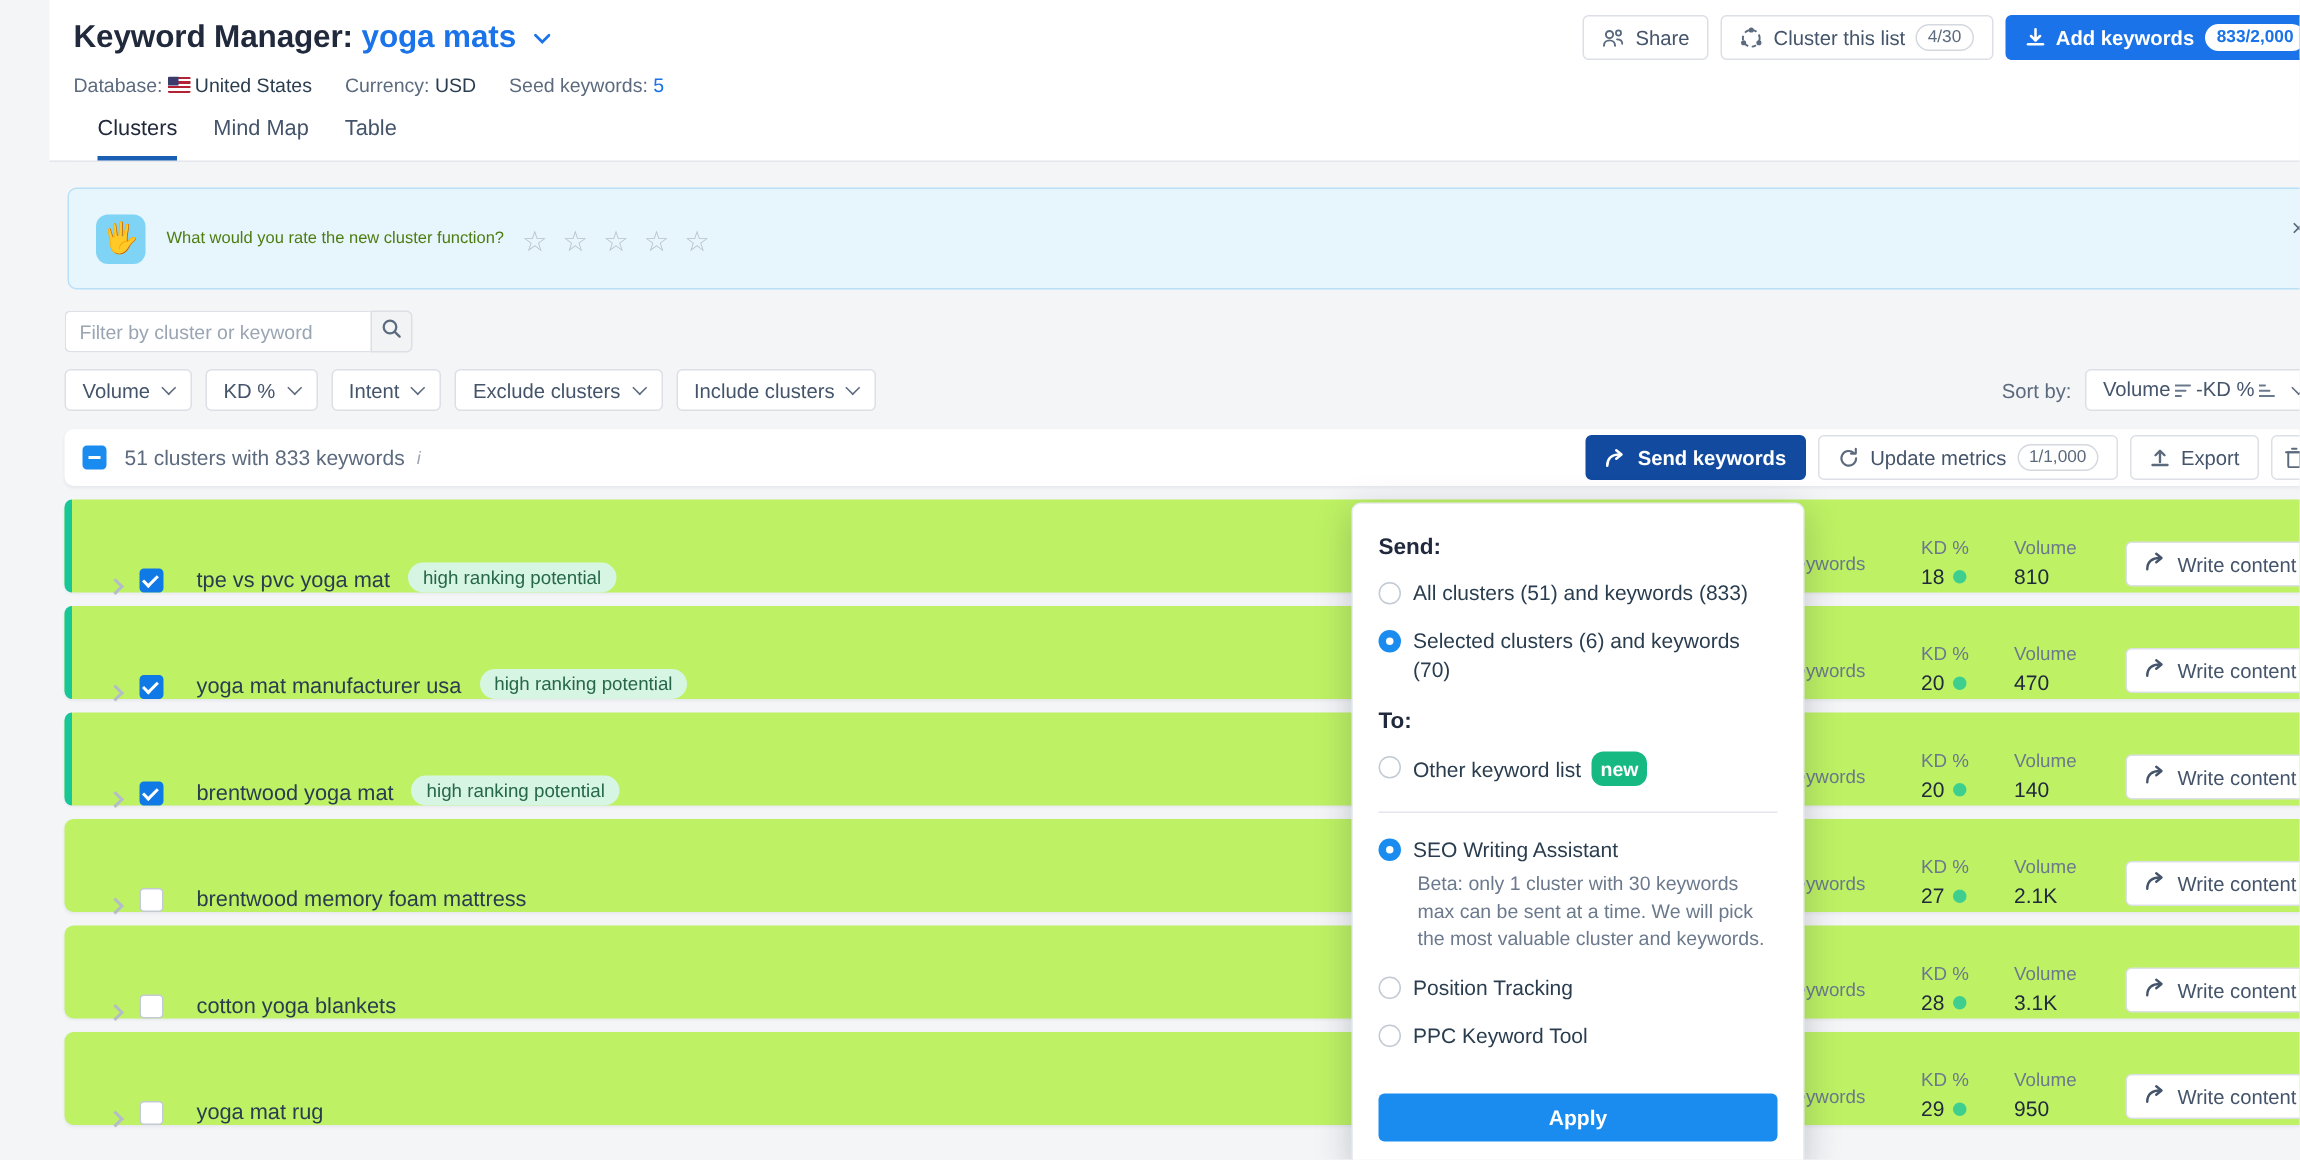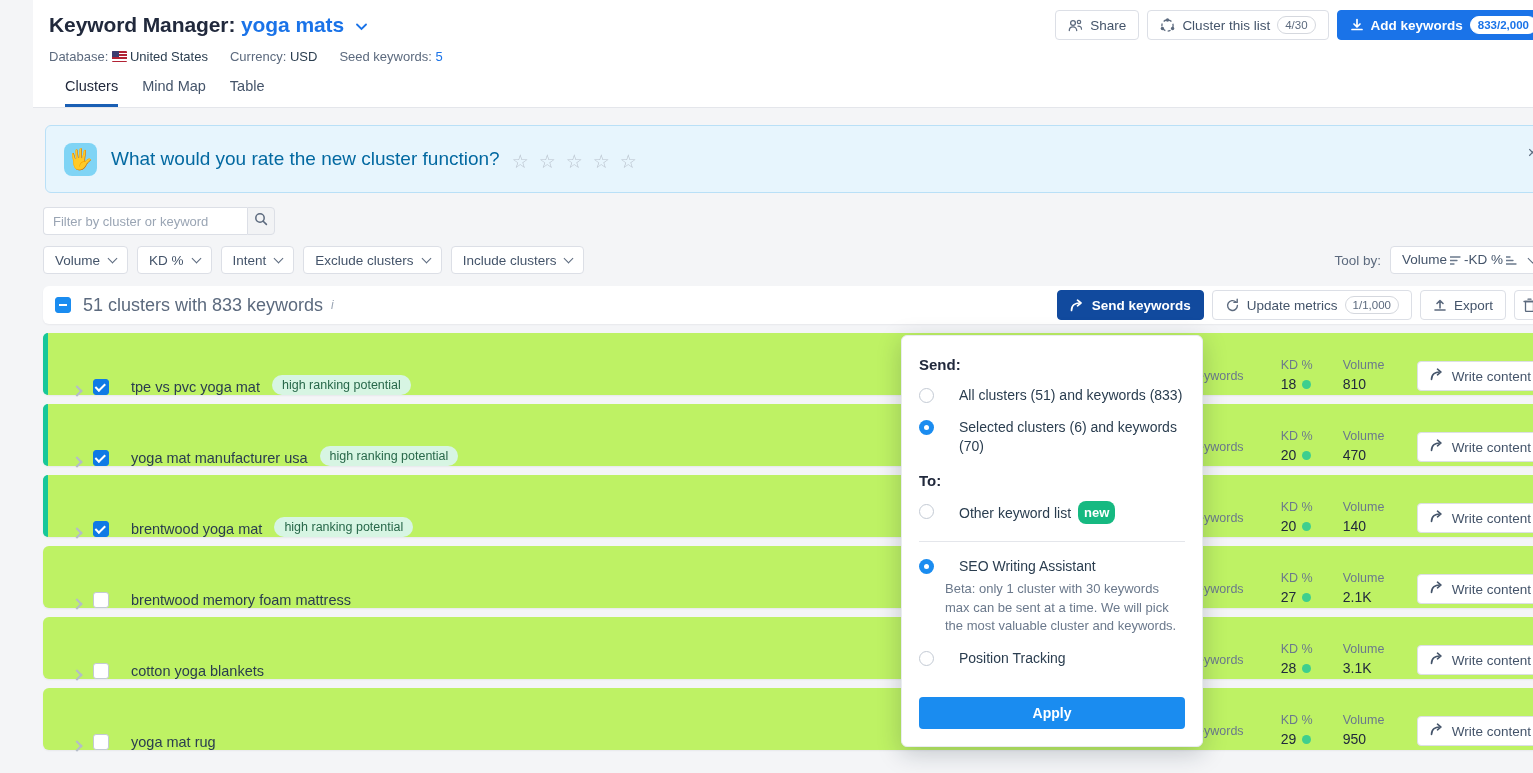--- a/index.html
+++ b/index.html
@@ -54,21 +54,21 @@
   .banner {
     margin: 17px 12px 0 12px;
     background:#e7f5fd; border:1px solid #b9e0f7; border-radius:6px;
     height:68px; display:flex; align-items:center; position:relative; padding: 0 18px;
   }
   .banner-icon {
     width:33px; height:33px; border-radius:8px; background:#7fd4f5;
     display:flex; align-items:center; justify-content:center; font-size:20px; line-height:1;
     margin-right:14px; flex: 0 0 auto;
   }
-  .banner-text { font-size:19px; color:#0369a1; }
+  .banner-text { font-size:11px; color:#4d7c0f; }
   .stars { display:inline-flex; gap:10px; margin-left:12px; position:relative; top:2px; }
   .star { font-size:19px; color:#b9c2cd; line-height:1; cursor:pointer; }
   .banner-close { position:absolute; right:16px; top:18px; font-size:16px; color:#5c6a7e; cursor:pointer; }
 
   
   .filters { padding: 14px 10px 0 10px; }
   .search-wrap { display:flex; width:232px; height:28px; }
   .search-input {
     flex:1; border:1px solid #dcdfe6; border-right:none; border-radius:4px 0 0 4px;
     padding: 0 9px; font-size:13px; color:#2a3d4f; background:#fff; outline:none;
@@ -99,21 +99,21 @@
     box-shadow: 0 1px 2px rgba(30,40,60,.06);
   }
   .cb {
     width:16px; height:16px; border-radius:3px; border:1px solid #c3cad4; background:#fff;
     display:inline-flex; align-items:center; justify-content:center; flex:0 0 auto; cursor:pointer;
   }
   .cb.checked { background:#0f7ae5; border-color:#0f7ae5; }
   .cb.checked::after { content:""; width:8px; height:4px; border-left:2px solid #fff; border-bottom:2px solid #fff; transform: rotate(-45deg) translate(0px,-1px); }
   .cb.indet { background:#1a8cf0; border-color:#1a8cf0; }
   .cb.indet::after { content:""; width:8px; height:2px; background:#fff; }
-  .toolbar-label { margin-left:12px; font-size:18px; color:#5c6a7e; }
+  .toolbar-label { margin-left:12px; font-size:14px; color:#5c6a7e; }
   .info-i { display:inline-block; margin-left:8px; font-size:12px; color:#9aa5b4; font-style:italic; cursor:pointer; }
   .toolbar-actions { margin-left:auto; display:flex; align-items:center; gap:8px; }
   .btn.dark { background:#114a9e; border-color:#114a9e; color:#fff; font-weight:bold; }
   .btn.icon-only { width:30px; padding:0; justify-content:center; }
 
   
   .rows { margin: 9px 10px 0 10px; display:flex; flex-direction:column; gap:9px; }
   .row {
     position:relative; background:#bef264; border-radius:6px; height:62px;
     display:flex; align-items:flex-end; padding: 0 12px 0 24px;
@@ -145,21 +145,21 @@
 
   
   .dropdown {
     position:absolute; left:868px; top:335px; width:302px;
     background:#fff; border-radius:6px; padding: 20px 17px 17px 17px;
     box-shadow: 0 6px 24px rgba(20,30,50,.22); z-index: 40;
     border:1px solid #e9ecf0;
   }
   .dd-head { font-size:15px; font-weight:bold; color:#21293c; margin-bottom:13px; }
   .dd-head.second { margin-top:16px; }
-  .opt { display:flex; align-items:flex-start; gap:25px; margin-bottom:13px; cursor:pointer; }
+  .opt { display:flex; align-items:flex-start; gap:8px; margin-bottom:13px; cursor:pointer; }
   .radio { width:15px; height:15px; border-radius:50%; border:1.5px solid #c3cad4; background:#fff; flex:0 0 auto;
            display:flex; align-items:center; justify-content:center; margin-top:2px; }
   .radio.sel { border:none; background:#1a8cf0; }
   .radio.sel::after { content:""; width:5px; height:5px; border-radius:50%; background:#fff; }
   .opt-label { font-size:14px; color:#2a3d4f; line-height:19px; }
   .badge-new {
     display:inline-block; margin-left:7px; background:#16b981; color:#fff; font-size:13px; font-weight:bold;
     padding: 2px 6px; border-radius:8px; position:relative; top:-1px;
   }
   .dd-sep { height:1px; background:#e4e6eb; margin: 16px 0 15px 0; }
@@ -291,21 +291,21 @@
       <button class="fbtn">
         <span>Exclude clusters</span>
           <i class="dchev"></i>
       </button>
       <button class="fbtn">
         <span>Include clusters</span>
           <i class="dchev"></i>
       </button>
 
       <div class="sort-area">
-        <span class="sort-label">Tool by:</span>
+        <span class="sort-label">Sort by:</span>
         <button class="fbtn sort-btn">
           <span>
             <span>Volume</span><span class="sorticon"><svg width="11" height="9" viewBox="0 0 11 9">
                   <path d="M0 1h10M0 4.5h7M0 8h4" stroke="#6b798c" stroke-width="1.3" stroke-linecap="round"></path>
                 </svg></span><span>-</span><span>KD %</span><span class="sorticon"><svg width="11" height="9" viewBox="0 0 11 9">
                   <path d="M0 1h4M0 4.5h7M0 8h10" stroke="#6b798c" stroke-width="1.3" stroke-linecap="round"></path>
                 </svg></span>
           </span>
           <i class="dchev"></i>
         </button>
@@ -579,17 +579,21 @@
       <span class="radio sel"></span>
       <span class="opt-label">SEO Writing Assistant</span>
     </div>
     <div class="opt-desc">Beta: only 1 cluster with 30 keywords max can be sent at a time. We will pick the most valuable cluster and keywords.</div>
 
     <div class="opt" style="margin-top:13px">
       <span class="radio"></span>
       <span class="opt-label">Position Tracking</span>
     </div>
 
+    <div class="opt">
+      <span class="radio"></span>
+      <span class="opt-label">PPC Keyword Tool</span>
+    </div>
 
     <button class="apply-btn">Apply</button>
   </div>
 
 </div>
 
 </body></html>

